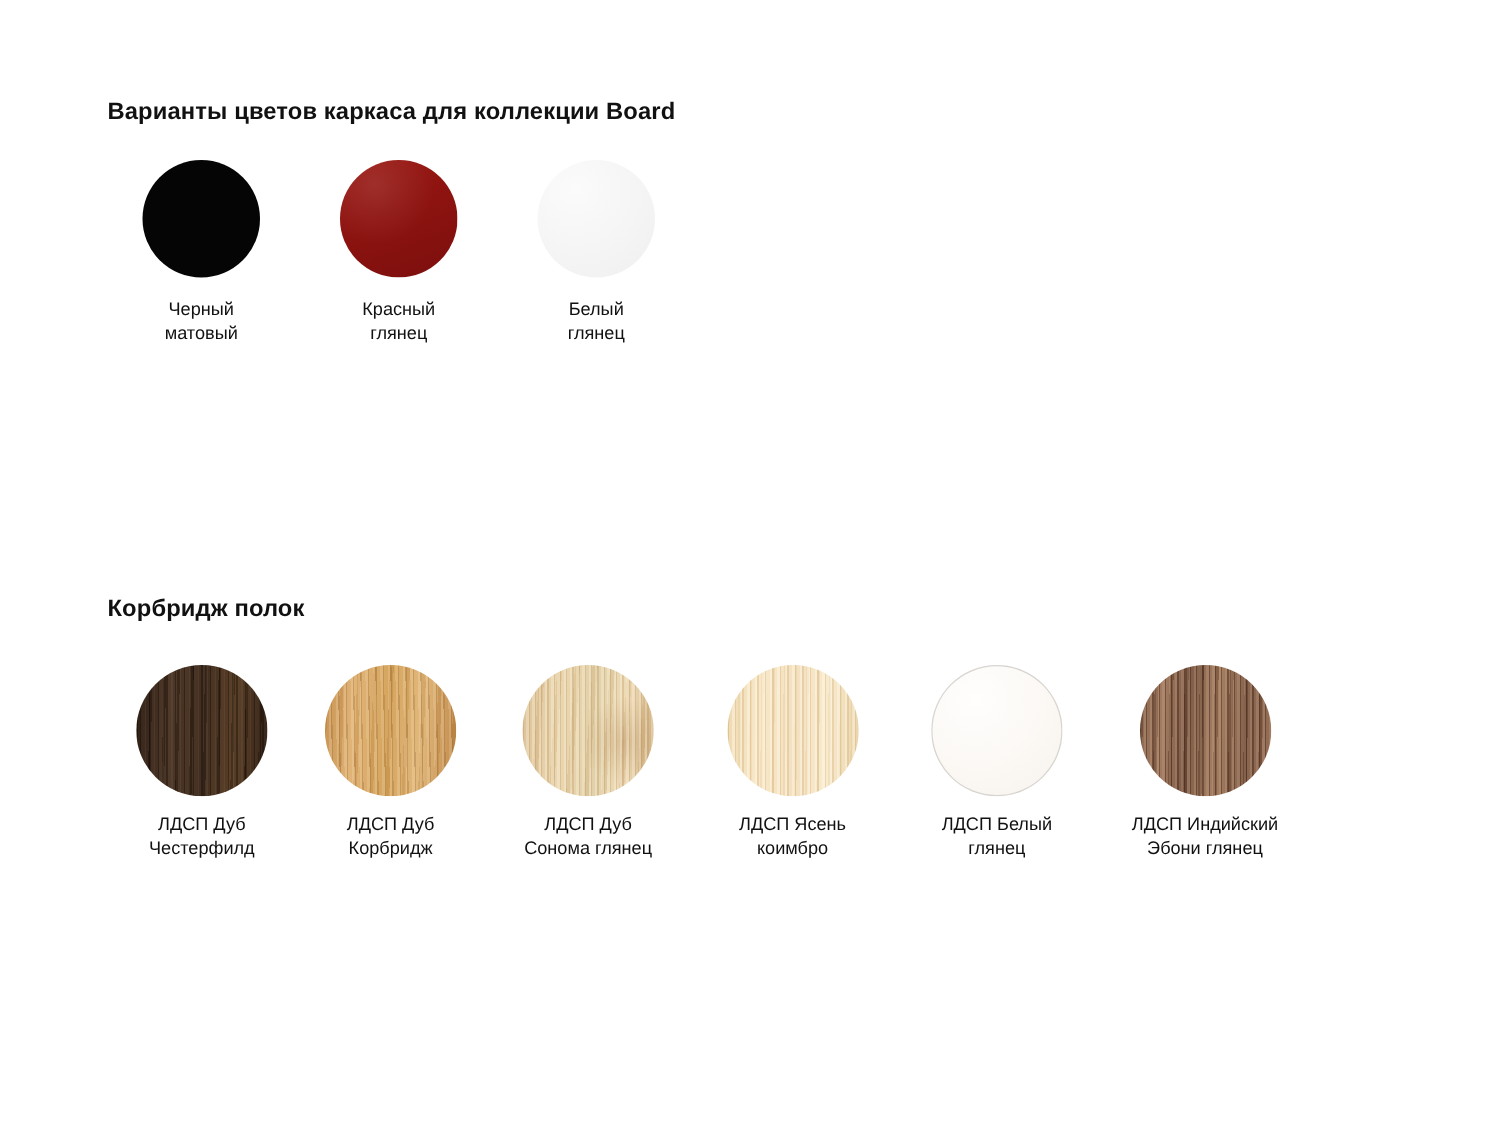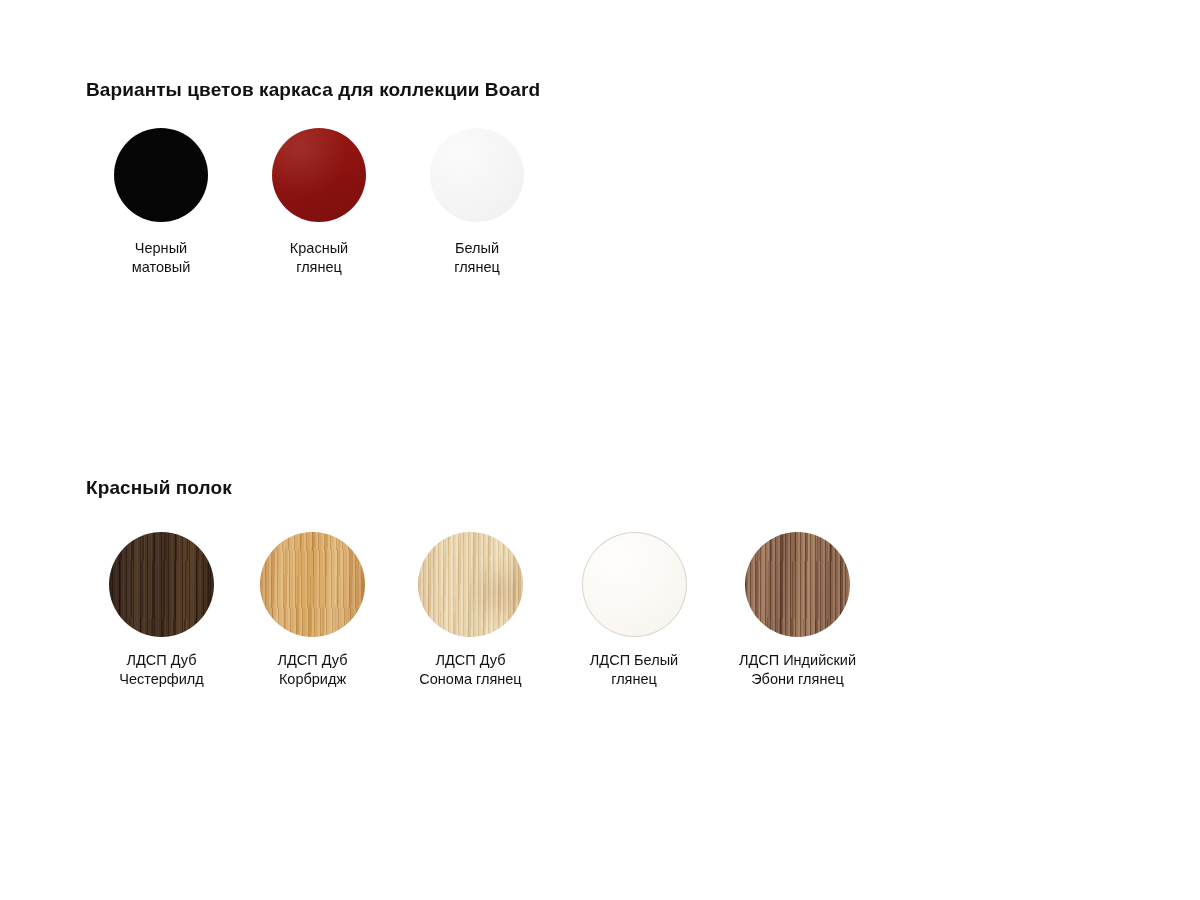--- a/index.html
+++ b/index.html
@@ -223,21 +223,21 @@
     </div>
 
     <div class="swatch-cell">
       <div class="swatch-disc fin-white-gloss"></div>
       <div class="swatch-label">Белый
 глянец</div>
     </div>
 
   </div>
 
-  <h2 class="section-title" id="shelf-title">Красный полок</h2>
+  <h2 class="section-title" id="shelf-title">Корбридж полок</h2>
 
   <div class="swatch-row" id="shelf-row">
 
     <div class="swatch-cell">
       <div class="swatch-disc fin-oak-chesterfield"></div>
       <div class="swatch-label">ЛДСП Дуб
 Честерфилд</div>
     </div>
 
     <div class="swatch-cell">
@@ -245,20 +245,25 @@
       <div class="swatch-label">ЛДСП Дуб
 Корбридж</div>
     </div>
 
     <div class="swatch-cell">
       <div class="swatch-disc fin-oak-sonoma"></div>
       <div class="swatch-label">ЛДСП Дуб
 Сонома глянец</div>
     </div>
 
+    <div class="swatch-cell">
+      <div class="swatch-disc fin-ash-coimbra"></div>
+      <div class="swatch-label">ЛДСП Ясень
+коимбро</div>
+    </div>
 
     <div class="swatch-cell">
       <div class="swatch-disc fin-white-shelf"></div>
       <div class="swatch-label">ЛДСП Белый
 глянец</div>
     </div>
 
     <div class="swatch-cell">
       <div class="swatch-disc fin-indian-ebony"></div>
       <div class="swatch-label">ЛДСП Индийский

